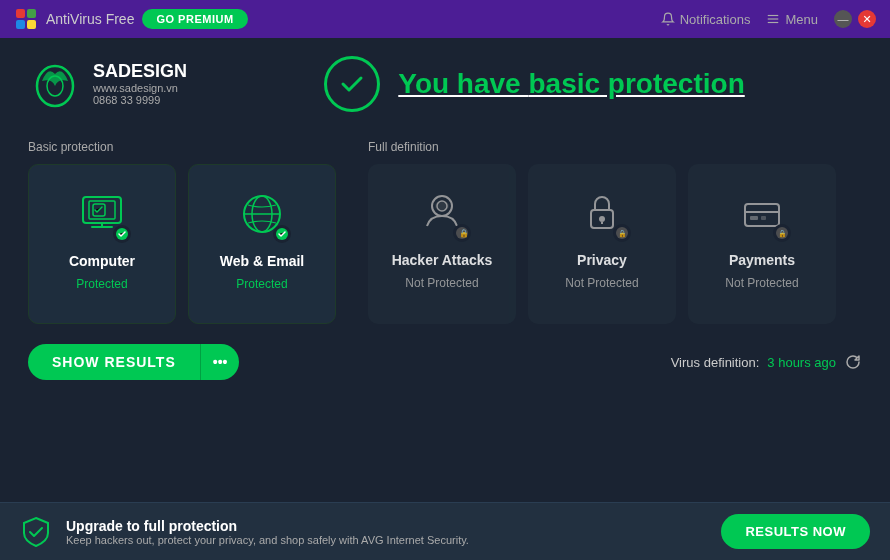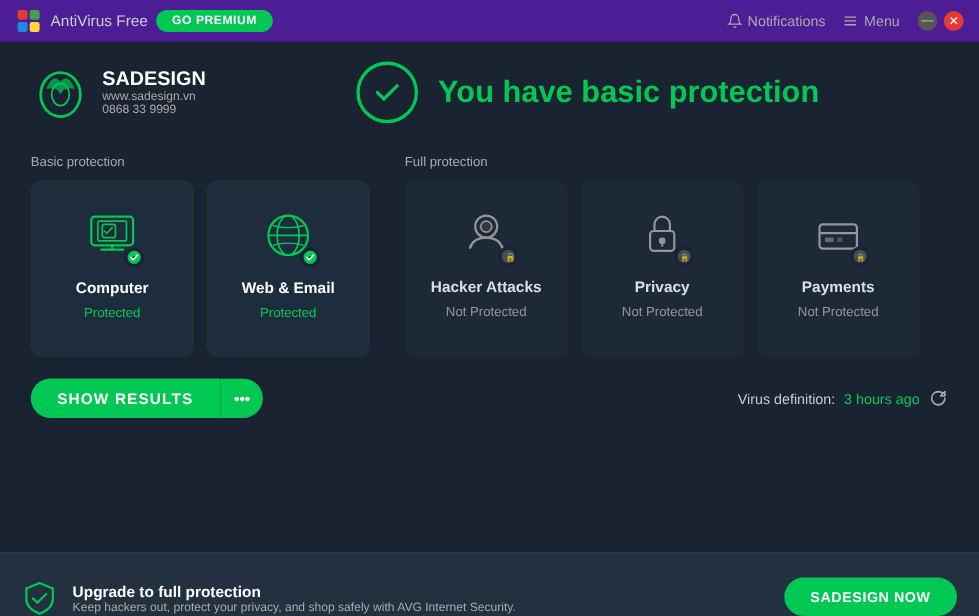--- a/index.html
+++ b/index.html
@@ -128,20 +128,21 @@
     .sadesign-phone {
       font-size: 11px;
       color: #aaa;
     }
     .hero-center {
       display: flex;
       align-items: center;
       gap: 18px;
       flex: 1;
       justify-content: center;
+      text-decoration: underline;
     }
     .check-circle {
       width: 56px;
       height: 56px;
       border: 3px solid #00c853;
       border-radius: 50%;
       display: flex;
       align-items: center;
       justify-content: center;
       flex-shrink: 0;
@@ -303,21 +304,21 @@
 
     
     .upgrade-footer {
       position: absolute;
       bottom: 0;
       left: 0;
       right: 0;
       background: #223040;
       height: 58px;
       display: flex;
-      align-items: flex-end;
+      align-items: center;
       padding: 0 20px;
       justify-content: space-between;
       border-top: 1px solid #2a3d52;
     }
     .upgrade-left {
       display: flex;
       align-items: center;
       gap: 14px;
     }
     .upgrade-shield {
@@ -456,21 +457,21 @@
               </svg>
             </div>
           </div>
           <div class="card-title">Web &amp; Email</div>
           <div class="card-status-protected">Protected</div>
         </div>
       </div>
     </div>
 
     <div class="full-section">
-      <div class="section-label">Full protection</div>
+      <div class="section-label">Full definition</div>
       <div class="cards-row">
 
         <div class="protection-card not-protected">
           <div class="card-icon">
             <svg width="54" height="54" viewBox="0 0 54 54" xmlns="http://www.w3.org/2000/svg">
               <circle cx="27" cy="20" r="10" fill="none" stroke="#aaa" stroke-width="2"></circle>
               <circle cx="27" cy="20" r="5" fill="none" stroke="#aaa" stroke-width="1.5"></circle>
               <rect x="20" y="15" width="14" height="10" rx="7" fill="#aaa" opacity="0.15"></rect>
               <path d="M12 40 Q15 30 27 30 Q39 30 42 40" fill="none" stroke="#aaa" stroke-width="2"></path>
             </svg>
@@ -547,14 +548,14 @@
       <svg width="30" height="32" viewBox="0 0 30 32" fill="none" xmlns="http://www.w3.org/2000/svg">
         <path d="M15 2 L27 7 L27 17 Q27 25 15 30 Q3 25 3 17 L3 7 Z" fill="none" stroke="#00c853" stroke-width="2"></path>
         <polyline points="9,16 13,20 21,12" stroke="#00c853" stroke-width="2" stroke-linecap="round" stroke-linejoin="round"></polyline>
       </svg>
     </div>
     <div class="upgrade-text-block">
       <div class="upgrade-title">Upgrade to full protection</div>
       <div class="upgrade-subtitle">Keep hackers out, protect your privacy, and shop safely with AVG Internet Security.</div>
     </div>
   </div>
-  <button class="upgrade-now-btn">SADESIGN NOW</button>
+  <button class="upgrade-now-btn">RESULTS NOW</button>
 </div>
 
 </body></html>

